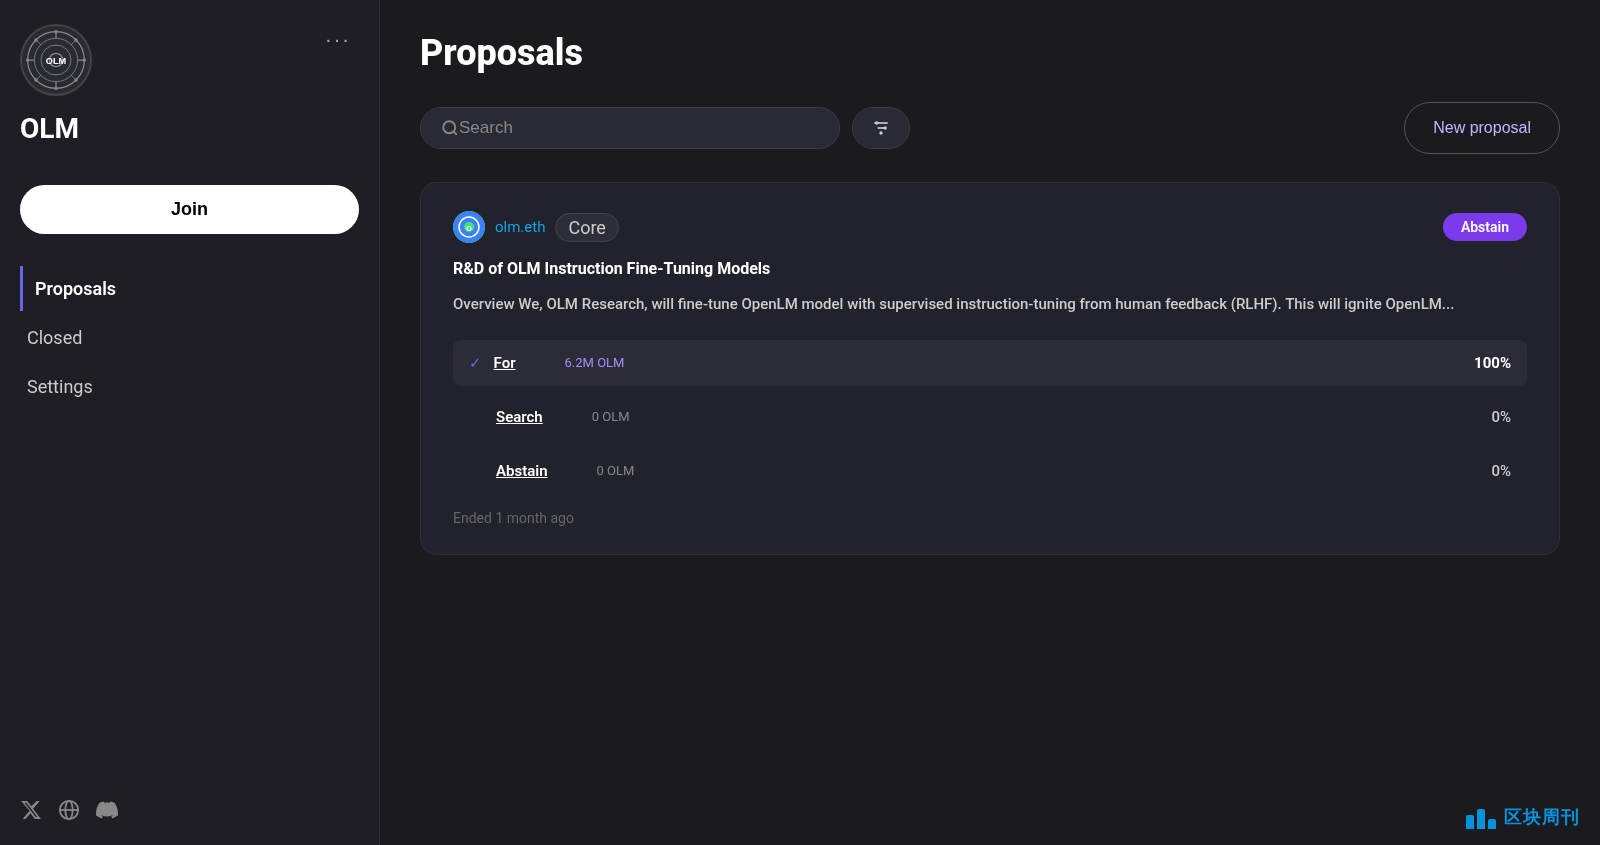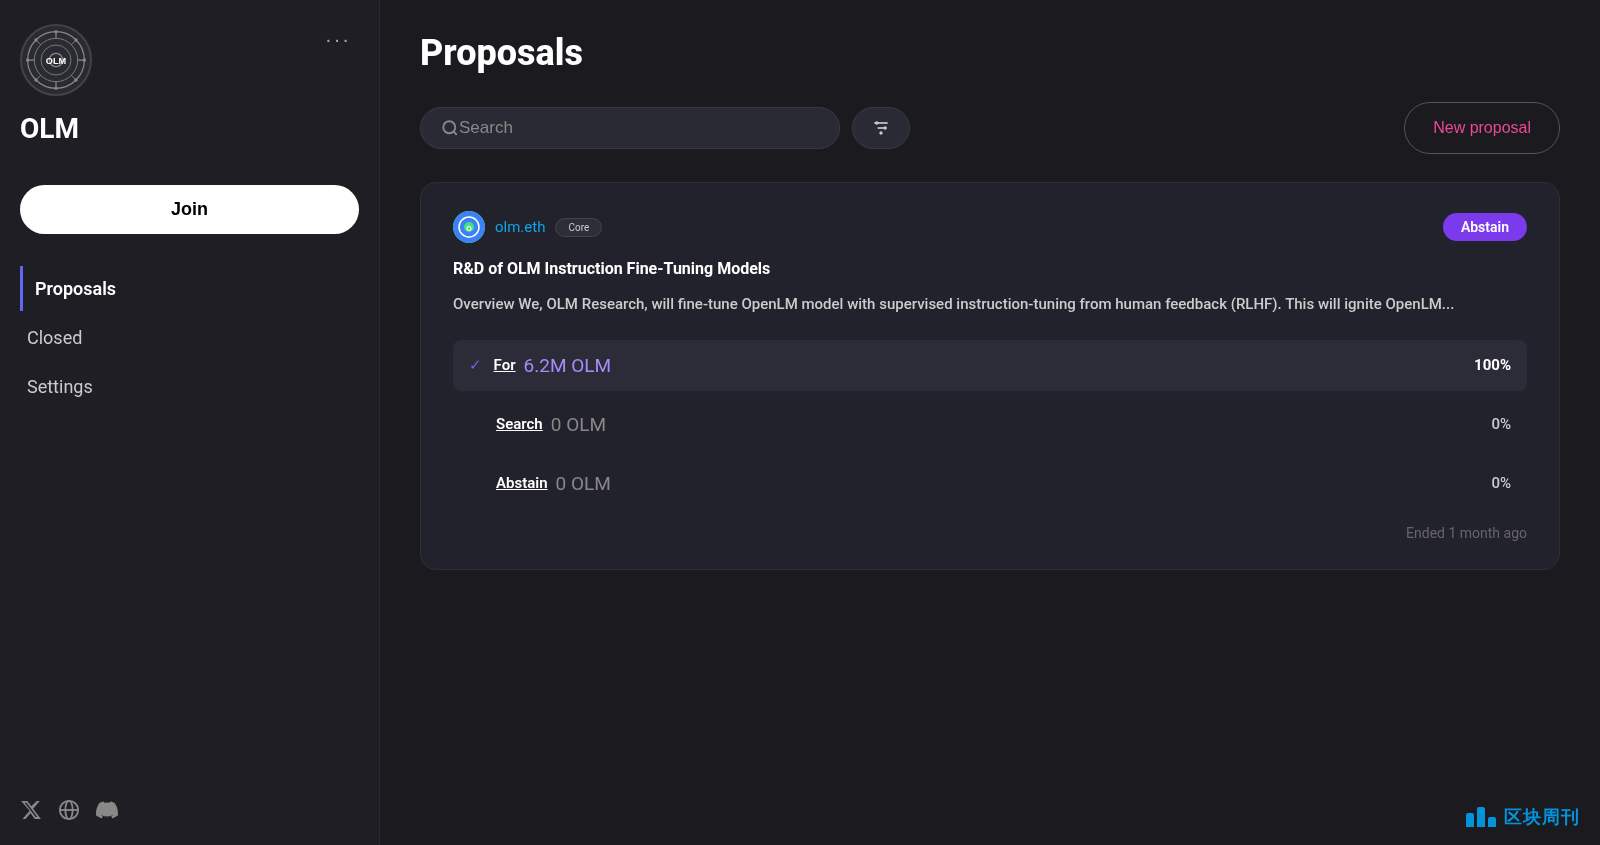--- a/index.html
+++ b/index.html
@@ -173,21 +173,21 @@
       display: flex;
       align-items: center;
       justify-content: center;
     }
 
     .new-proposal-btn {
       margin-left: auto;
       background: transparent;
       border: 1.5px solid #555;
       border-radius: 50px;
-      color: #ec4899;
+      color: #c4b5fd;
       padding: 16px 28px;
       font-size: 16px;
       font-weight: 500;
       cursor: pointer;
       text-align: center;
     }
 
     
     .proposal-card {
       background: #22222c;
@@ -226,21 +226,21 @@
       font-size: 15px;
       color: #0ea5e9;
       text-align: center;
     }
 
     .core-badge {
       background: #2e2e3a;
       border: 1px solid #444;
       border-radius: 50px;
       padding: 3px 12px;
-      font-size: 10px;
+      font-size: 18px;
       color: #ccc;
     }
 
     .closed-badge {
       background: #7c3aed;
       border-radius: 50px;
       padding: 6px 18px;
       font-size: 14px;
       font-weight: 600;
       color: #fff;
@@ -291,23 +291,24 @@
 
     .vote-label {
       font-size: 15px;
       font-weight: 600;
       color: #fff;
       margin-right: 8px;
       text-decoration: underline;
     }
 
     .vote-amount {
-      font-size: 19px;
+      font-size: 13px;
       color: #888;
       flex: 1;
+      margin-left: 41px;
     }
 
     .vote-amount.for-amount {
       color: #a78bfa;
     }
 
     .vote-percent {
       font-size: 15px;
       color: #ccc;
       font-weight: 500;
@@ -315,30 +316,28 @@
 
     .vote-percent.for-pct {
       color: #fff;
       font-weight: 700;
     }
 
     .card-footer {
       margin-top: 16px;
       font-size: 14px;
       color: #666;
-      text-align: right;
     }
 
     
     .watermark {
       position: fixed;
       bottom: 16px;
       right: 20px;
       display: flex;
-      align-items: center;
       gap: 8px;
       opacity: 0.85;
     }
 
     .watermark-icon {
       display: flex;
       align-items: flex-end;
       gap: 3px;
     }
 

